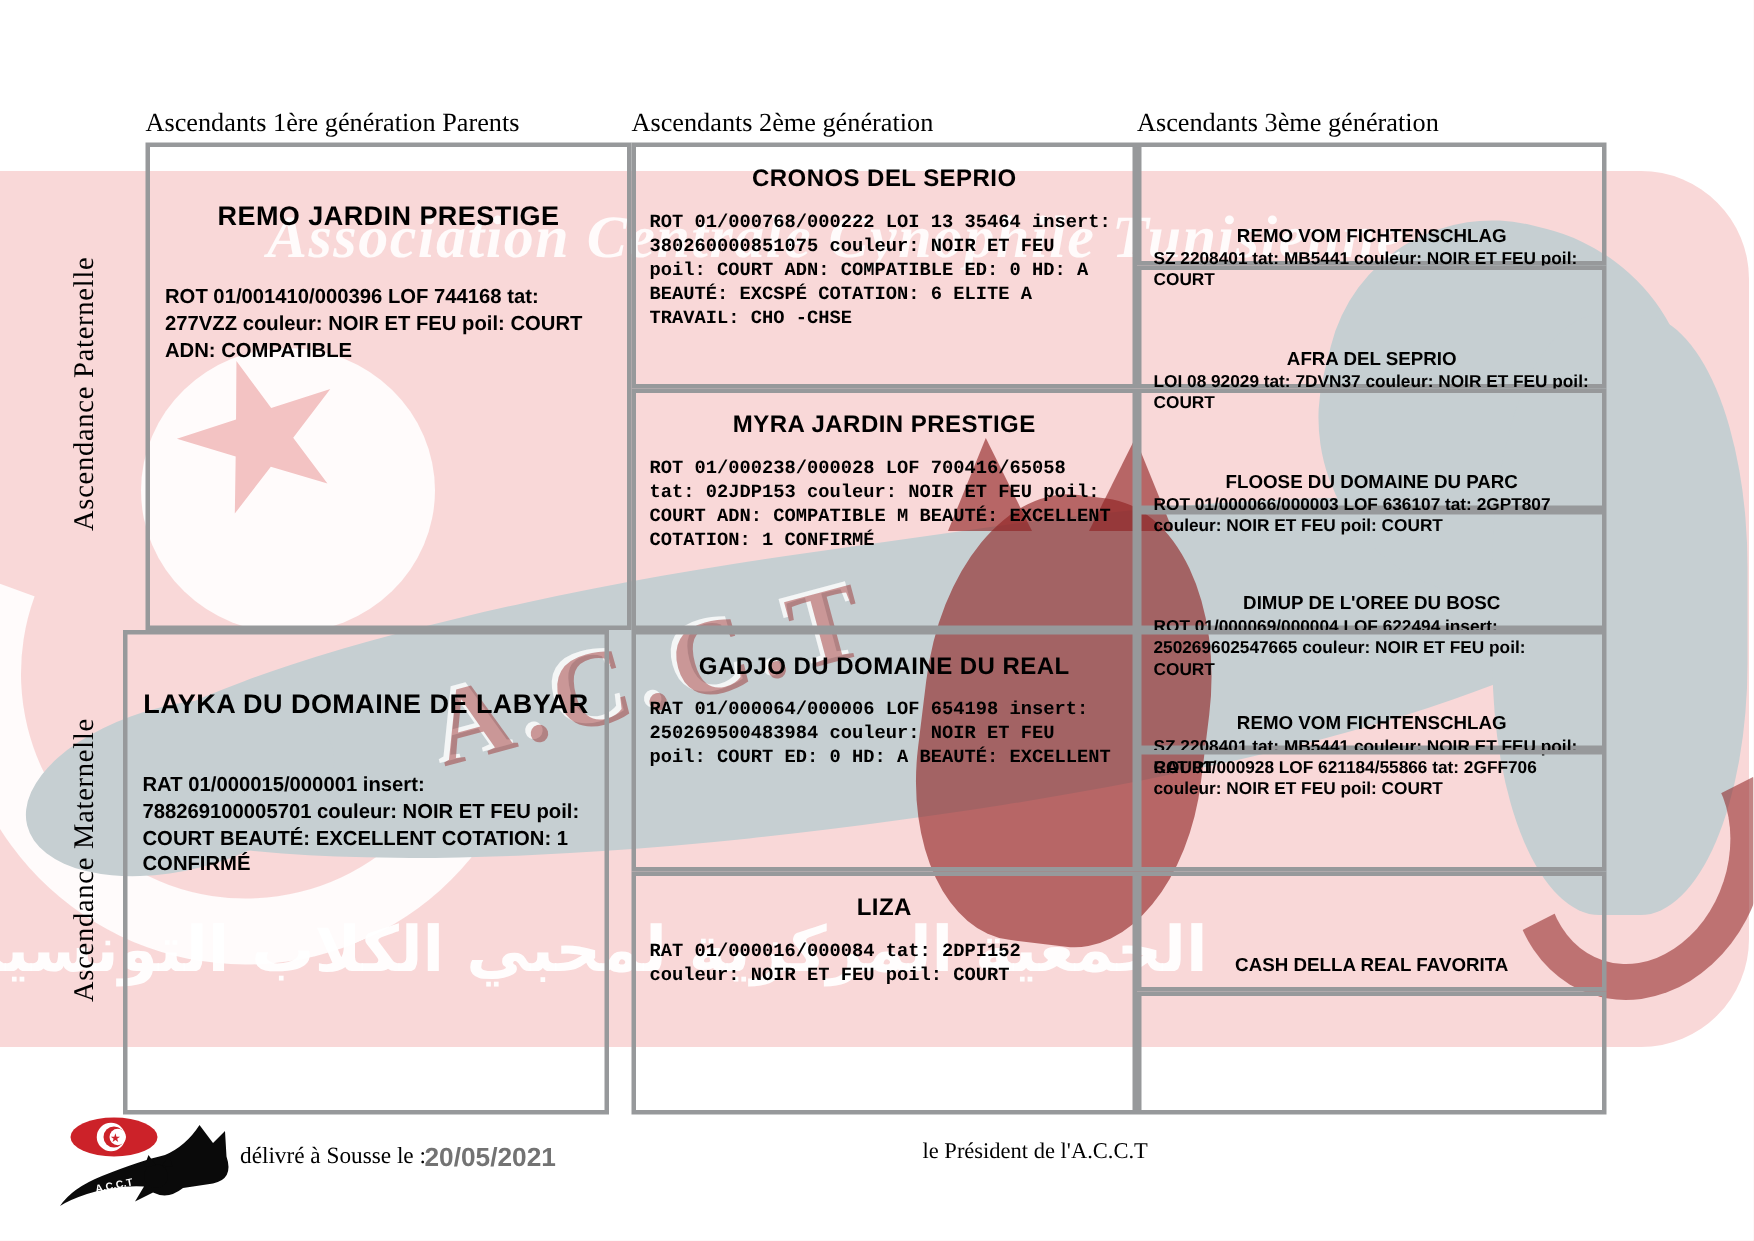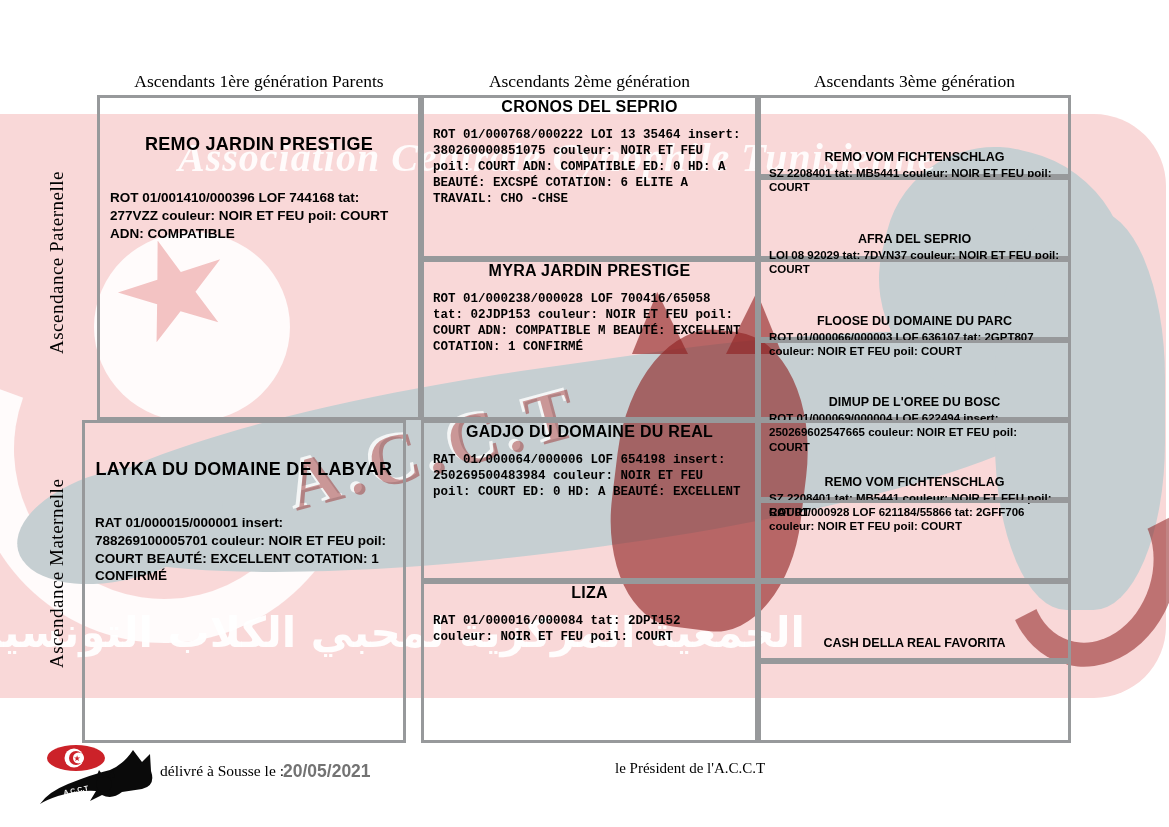--- a/index.html
+++ b/index.html
@@ -31,37 +31,37 @@
      font-style:italic;font-weight:bold;font-size:40px;letter-spacing:1px;
      color:rgba(255,255,255,0.88);white-space:nowrap;}
   #wm-acct{left:285px;top:408px;font-family:"Liberation Serif",serif;font-weight:bold;
      font-size:72px;letter-spacing:6px;color:rgba(150,35,35,0.45);
      text-shadow:-3px -3px 0 rgba(255,255,255,0.8);transform:rotate(-15deg);}
   #wm-arabic{left:105px;top:608px;width:700px;direction:rtl;font-family:"DejaVu Sans",sans-serif;
      font-weight:bold;font-size:42px;color:rgba(255,255,255,0.95);white-space:nowrap;}
 
   
   .col-header{position:absolute;top:71px;font-family:"Liberation Serif",serif;font-size:17.5px;
-     color:#000;text-align:center;}
+     color:#000;text-align:left;}
   #hdr1{left:97px;width:324px;}
   #hdr2{left:421px;width:337px;}
   #hdr3{left:758px;width:313px;}
   .side-label{position:absolute;left:46px;width:40px;font-family:"Liberation Serif",serif;
      font-size:19px;color:#000;writing-mode:vertical-rl;transform:rotate(180deg);
      text-align:center;letter-spacing:0.5px;}
   #side-pat{top:128px;height:270px;}
   #side-mat{top:438px;height:270px;}
 
   
   .pbox{position:absolute;box-sizing:border-box;border:3px solid #97999b;background:transparent;}
   .pbox .title{font-weight:bold;text-align:center;color:#000;}
   .pbox .body{font-weight:bold;text-align:left;color:#000;line-height:1.32;}
   .g1 .title{font-size:18px;padding-top:36px;letter-spacing:0.3px;}
   .g1 .body{font-size:13.5px;margin-top:34px;padding:0 16px 0 10px;}
-  .g2 .title{font-size:16px;letter-spacing:0.3px;}
+  .g2 .title{font-size:16px;padding-top:13px;letter-spacing:0.3px;}
   .g2 .body{font-size:12.5px;margin-top:11px;padding:0 10px 0 9px;line-height:1.28;font-family:Liberation Mono, monospace;}
   .g3 .title{font-size:12.5px;padding-top:6px;margin-top:46px;}
   .g3 .body{font-size:11.5px;margin-top:2px;padding:0 8px 0 8px;line-height:1.25;}
 
   
   #footer-issued{position:absolute;left:160px;top:762px;font-family:"Liberation Serif",serif;font-size:15.5px;color:#000;}
   #footer-date{position:absolute;left:283px;top:761px;font-size:17.5px;font-weight:bold;color:#737373;}
   #footer-president{position:absolute;left:615px;top:760px;font-family:"Liberation Serif",serif;font-size:15px;color:#000;}
   #logo{position:absolute;left:38px;top:744px;width:125px;height:62px;}
 </style>

